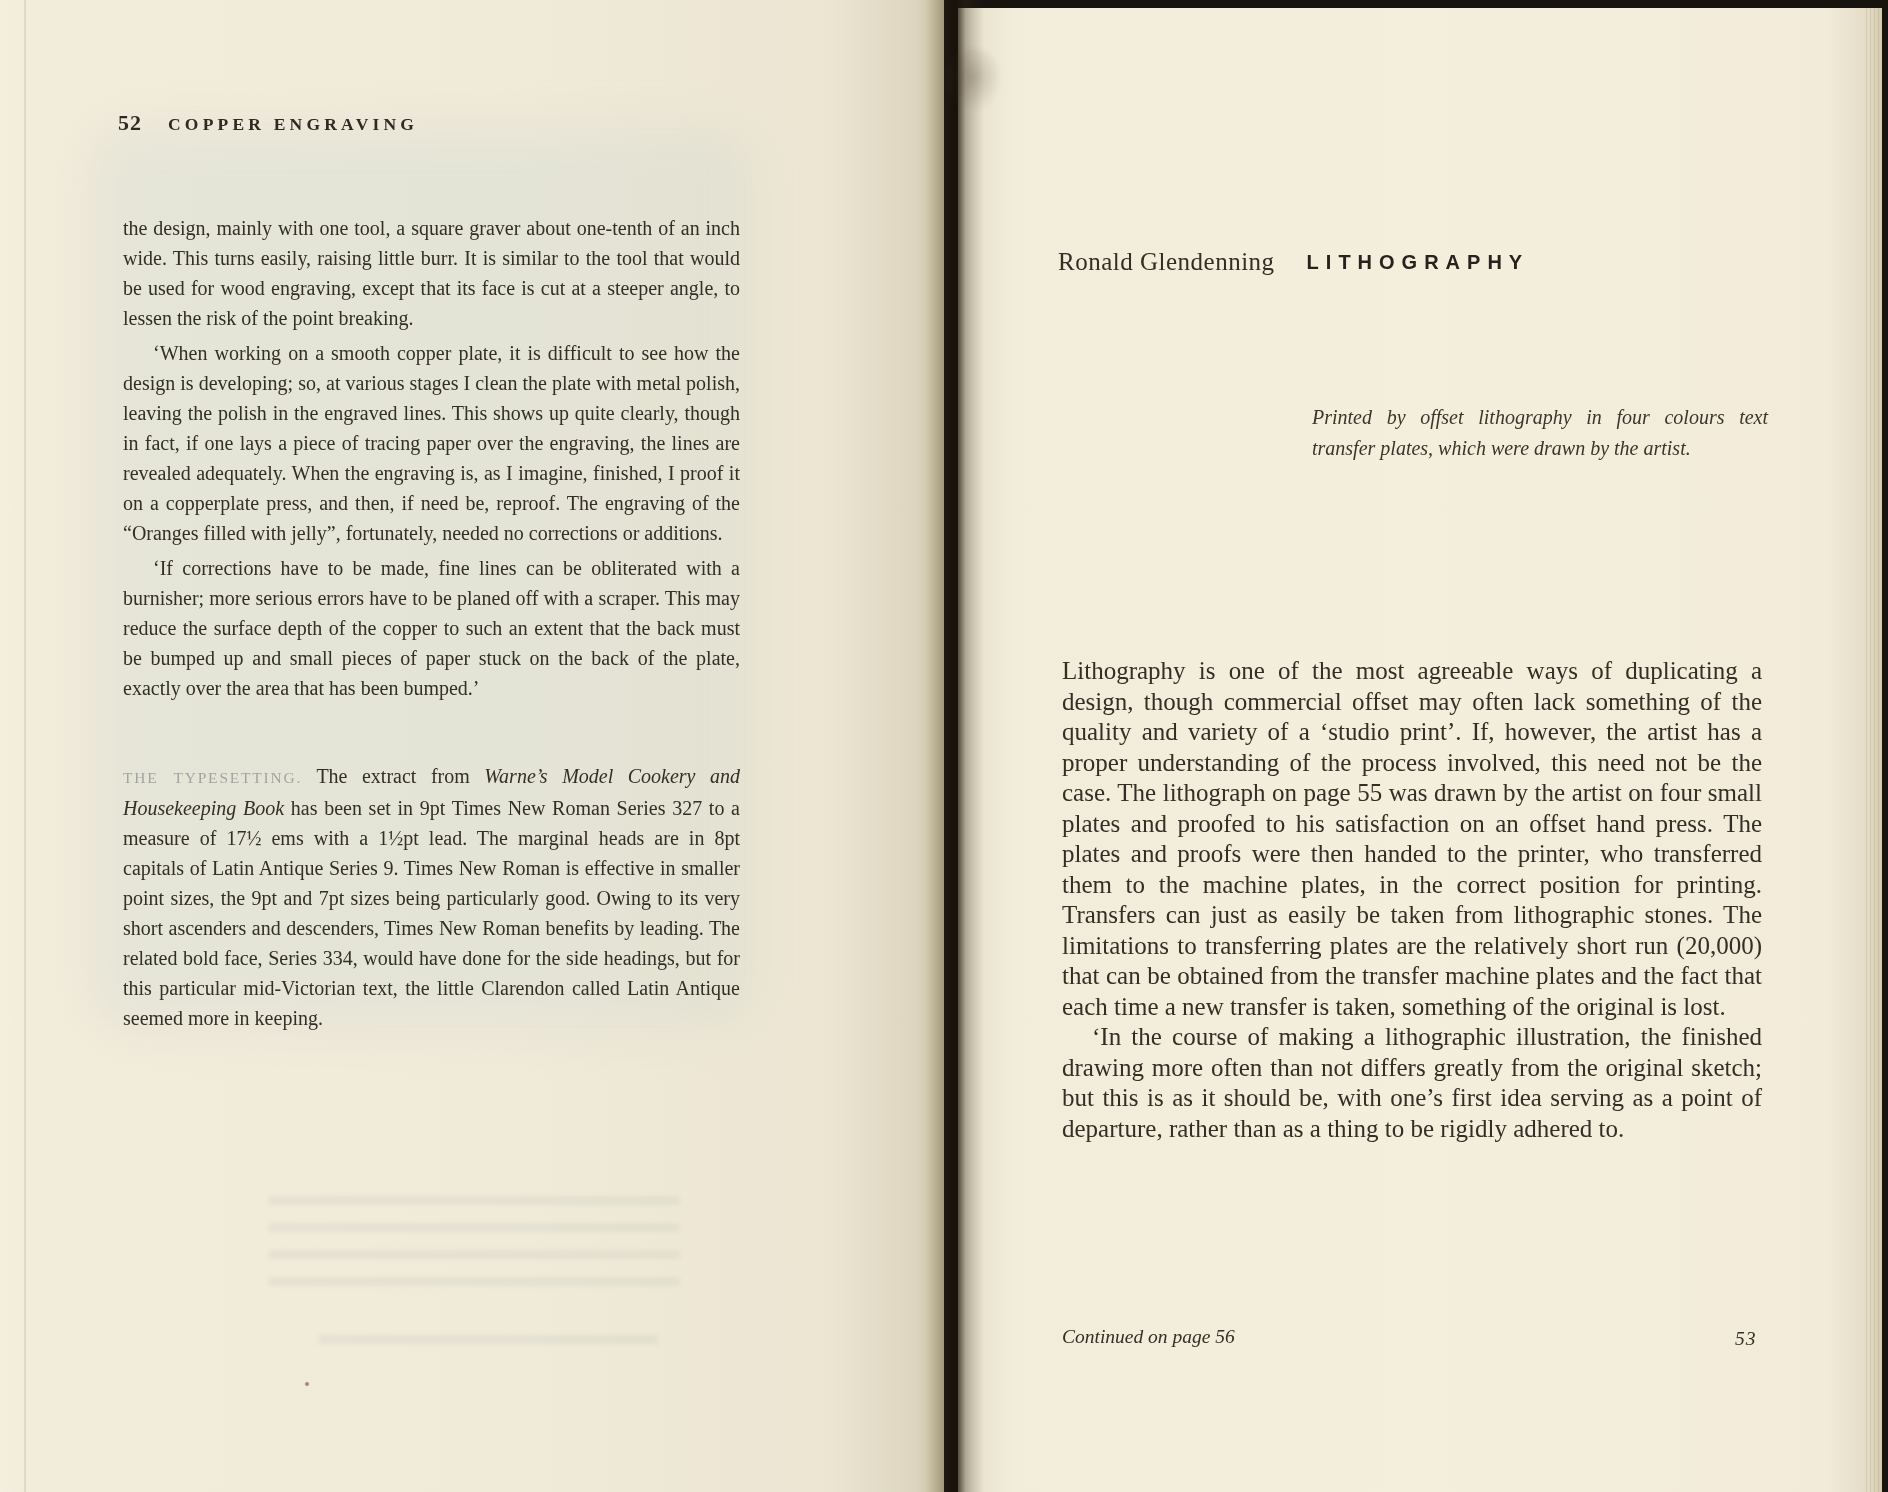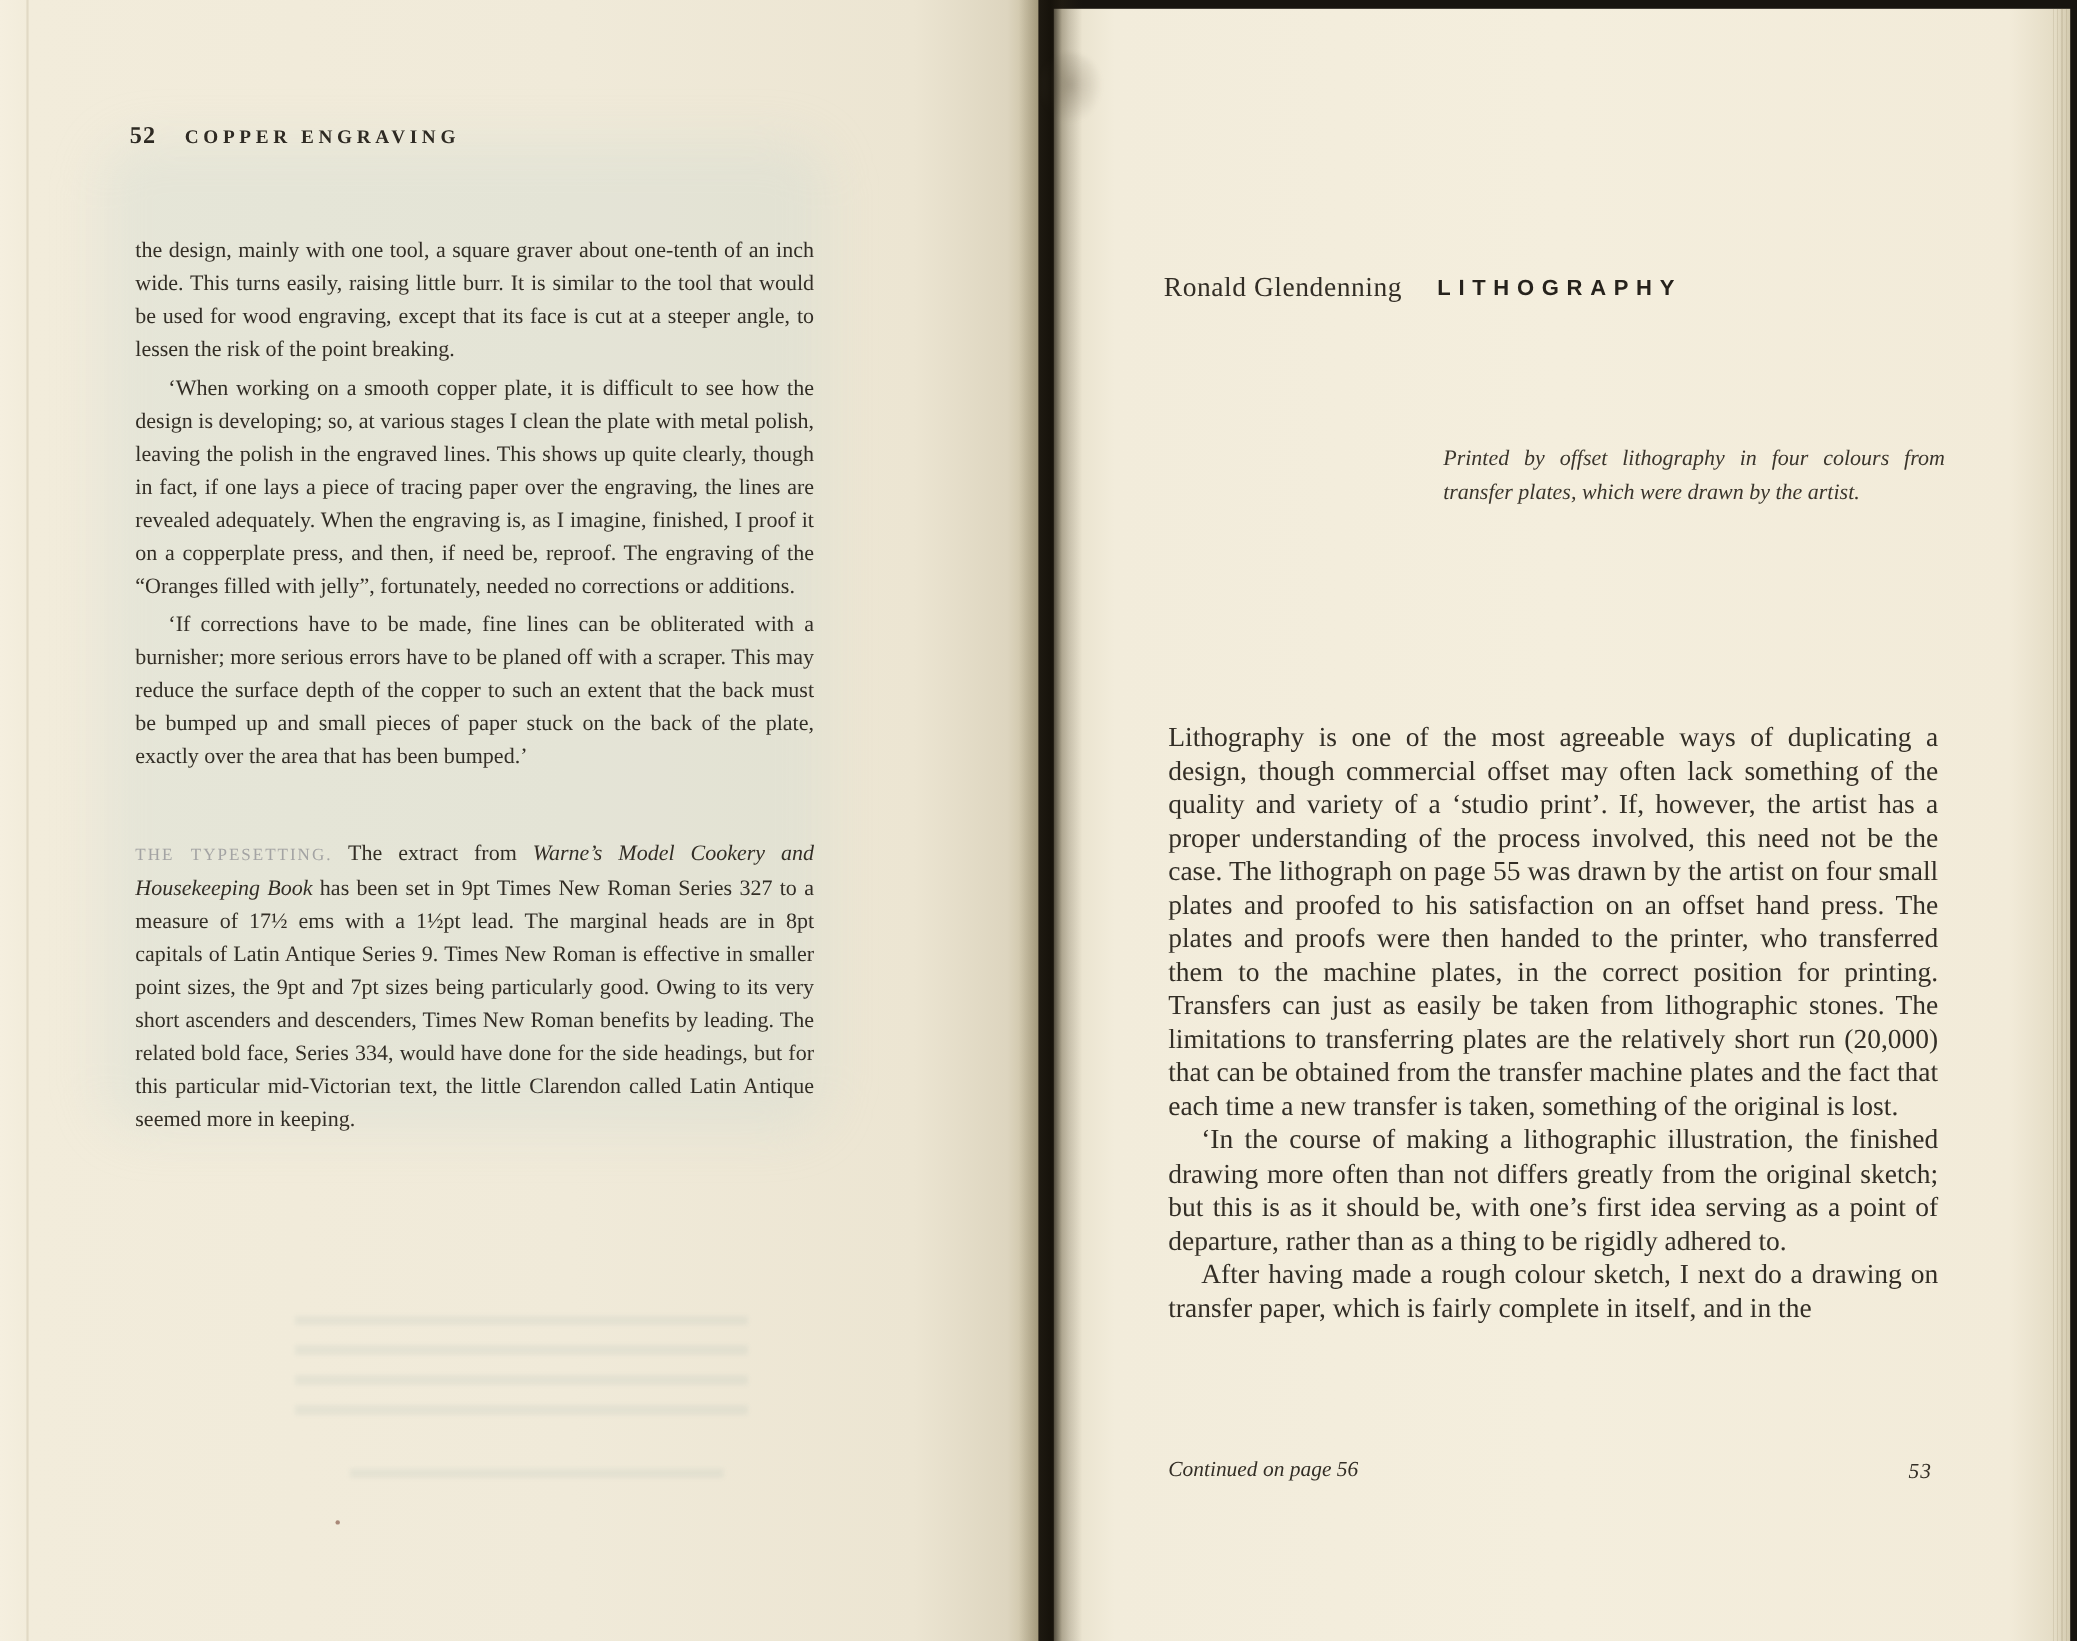--- a/index.html
+++ b/index.html
@@ -112,22 +112,21 @@
   <p>the design, mainly with one tool, a square graver about one-tenth of an inch wide. This turns easily, raising little burr. It is similar to the tool that would be used for wood engraving, except that its face is cut at a steeper angle, to lessen the risk of the point breaking.</p>
   <p class="indent">‘When working on a smooth copper plate, it is difficult to see how the design is developing; so, at various stages I clean the plate with metal polish, leaving the polish in the engraved lines. This shows up quite clearly, though in fact, if one lays a piece of tracing paper over the engraving, the lines are revealed adequately. When the engraving is, as I imagine, finished, I proof it on a copperplate press, and then, if need be, reproof. The engraving of the “Oranges filled with jelly”, fortunately, needed no corrections or additions.</p>
   <p class="indent">‘If corrections have to be made, fine lines can be obliterated with a burnisher; more serious errors have to be planed off with a scraper. This may reduce the surface depth of the copper to such an extent that the back must be bumped up and small pieces of paper stuck on the back of the plate, exactly over the area that has been bumped.’</p>
   <p class="ts-para"><span class="ts-label">THE TYPESETTING.</span><span>  The extract from </span><em>Warne’s Model Cookery and Housekeeping Book</em><span> has been set in 9pt Times New Roman Series 327 to a measure of 17½ ems with a 1½pt lead. The marginal heads are in 8pt capitals of Latin Antique Series 9. Times New Roman is effective in smaller point sizes, the 9pt and 7pt sizes being particularly good. Owing to its very short ascenders and descenders, Times New Roman benefits by leading. The related bold face, Series 334, would have done for the side headings, but for this particular mid-Victorian text, the little Clarendon called Latin Antique seemed more in keeping.</span></p>
 </div>
 
 <div class="right-headline">
   <span class="byline">Ronald Glendenning</span><span class="title">LITHOGRAPHY</span>
 </div>
 
-<div class="right-caption">Printed by offset lithography in four colours from transfer plates, which were drawn by the artist.</div>
+<div class="right-caption">Printed by offset lithography in four colours text transfer plates, which were drawn by the artist.</div>
 
 <div class="right-body">
   <p>Lithography is one of the most agreeable ways of duplicating a design, though commercial offset may often lack something of the quality and variety of a ‘studio print’. If, however, the artist has a proper understanding of the process involved, this need not be the case. The lithograph on page 55 was drawn by the artist on four small plates and proofed to his satisfaction on an offset hand press. The plates and proofs were then handed to the printer, who transferred them to the machine plates, in the correct position for printing. Transfers can just as easily be taken from lithographic stones. The limitations to transferring plates are the relatively short run (20,000) that can be obtained from the transfer machine plates and the fact that each time a new transfer is taken, something of the original is lost.</p>
   <p class="indent">‘In the course of making a lithographic illustration, the finished drawing more often than not differs greatly from the original sketch; but this is as it should be, with one’s first idea serving as a point of departure, rather than as a thing to be rigidly adhered to.</p>
-  <p class="indent">After having made a rough colour sketch, I next do a drawing on transfer paper, which is fairly complete in itself, and in the</p>
 </div>
 
 <div class="right-footer-note">Continued on page 56</div>
 <div class="right-page-num">53</div>
 
 </body></html>

